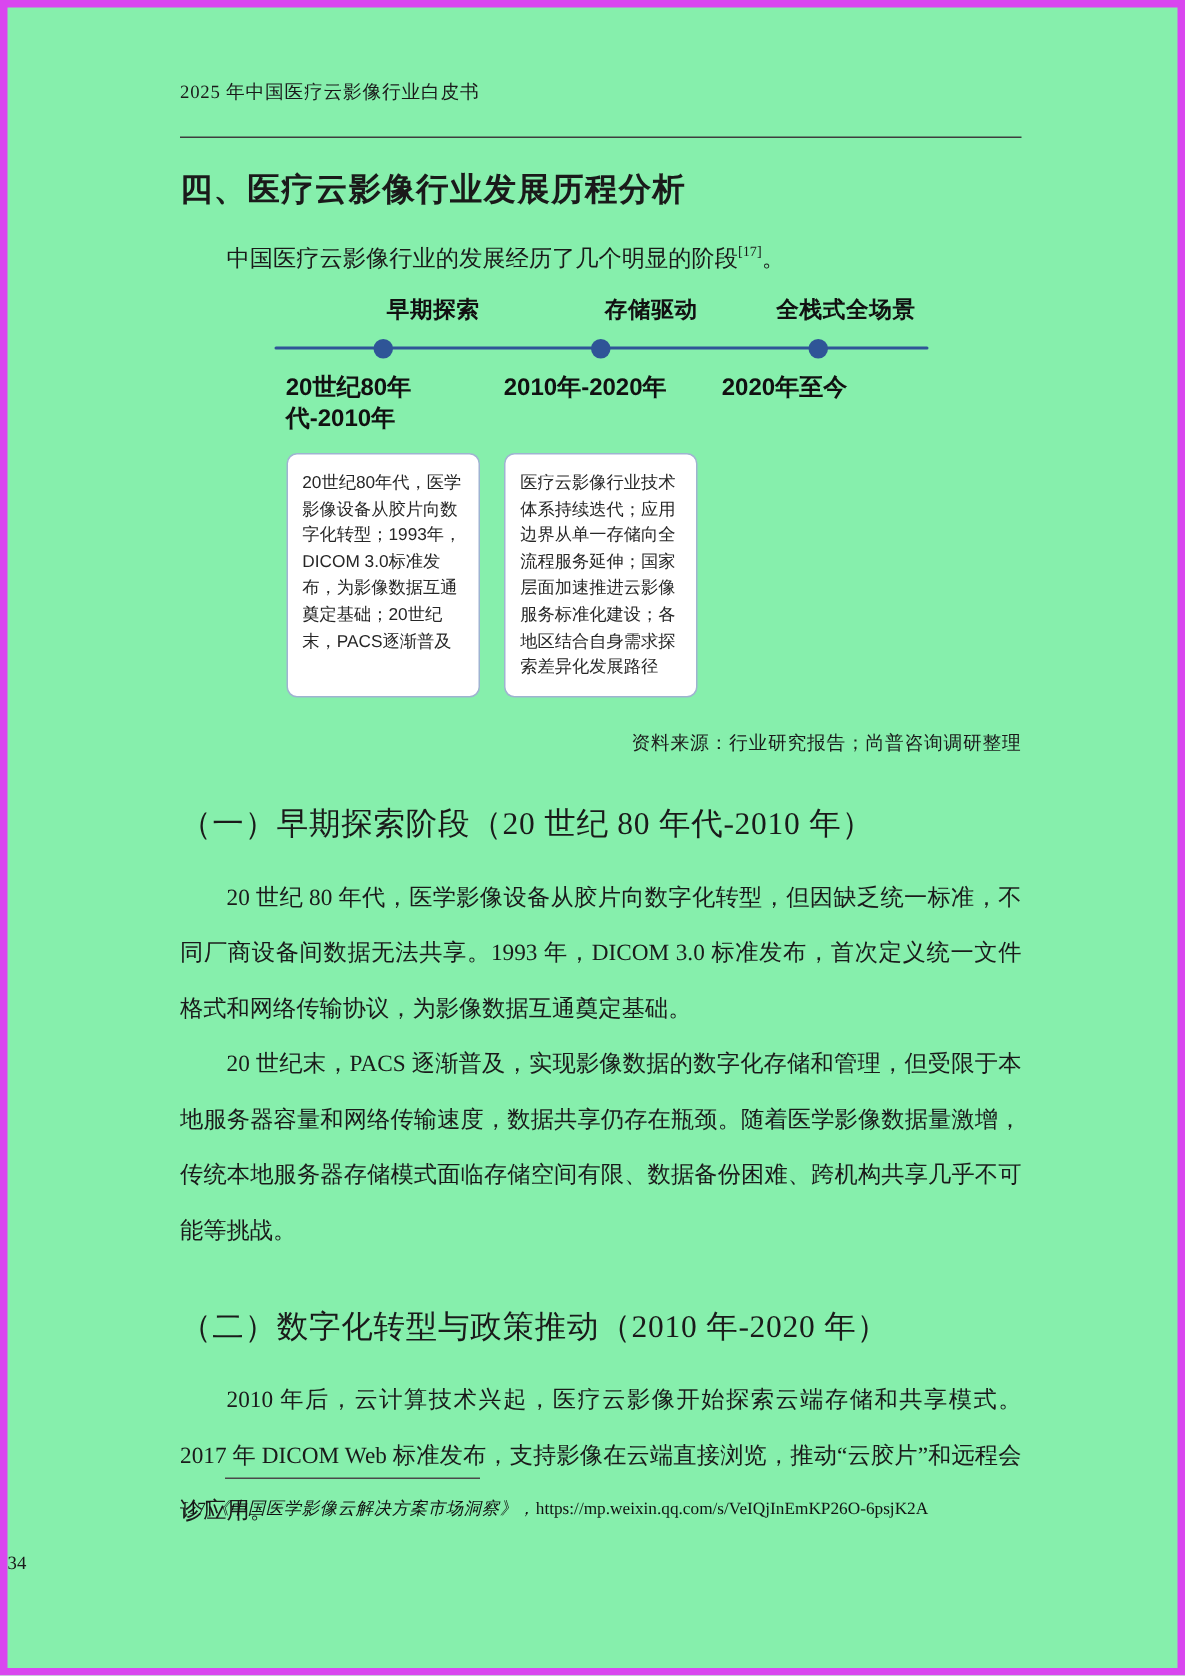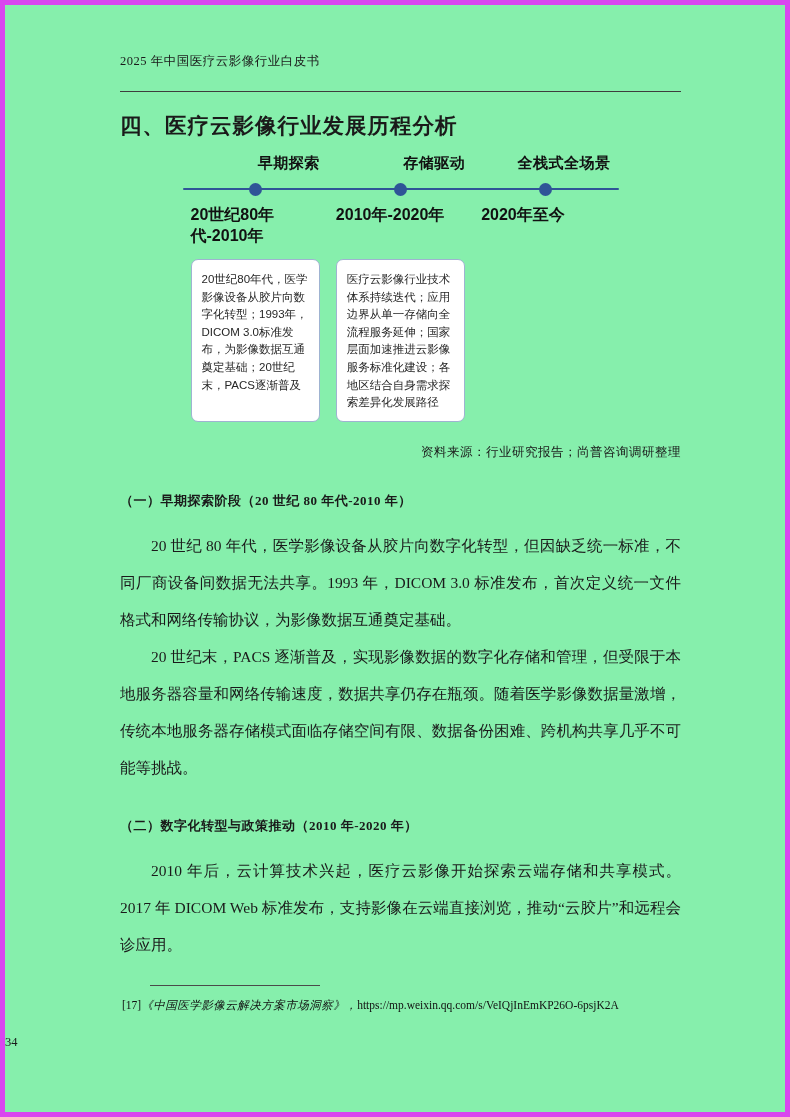--- a/index.html
+++ b/index.html
@@ -89,22 +89,22 @@
   .fig-source {
     margin-top: 22px;
     text-align: right;
     font-size: 12.5px;
     letter-spacing: 0.5px;
   }
 
   
   .section-heading {
     margin-top: 31px;
-    font-size: 13px;
-    font-weight: bold;
+    font-size: 21px;
+    font-weight: normal;
     letter-spacing: 0.5px;
   }
   .body-para {
     margin-top: 17px;
     font-size: 15.5px;
     line-height: 37px;
     text-align: justify;
     text-indent: 2em;
   }
   .body-para + .body-para { margin-top: 0; }
@@ -129,20 +129,21 @@
 <div class="page">
   <div class="content">
 
     <div class="doc-header">
       <div class="doc-header-title">2025 年中国医疗云影像行业白皮书</div>
       <div class="doc-header-rule"></div>
     </div>
 
     <div class="chapter-title">四、医疗云影像行业发展历程分析</div>
 
+    <p class="intro"><span>中国医疗云影像行业的发展经历了几个明显的阶段</span><sup>[17]</sup><span>。</span></p>
 
 
     <div class="figure">
 
       <div class="fig-grid">
         <div class="stage-title">早期探索</div>
         <div class="stage-title">存储驱动</div>
         <div class="stage-title">全栈式全场景</div>
       </div>
 

